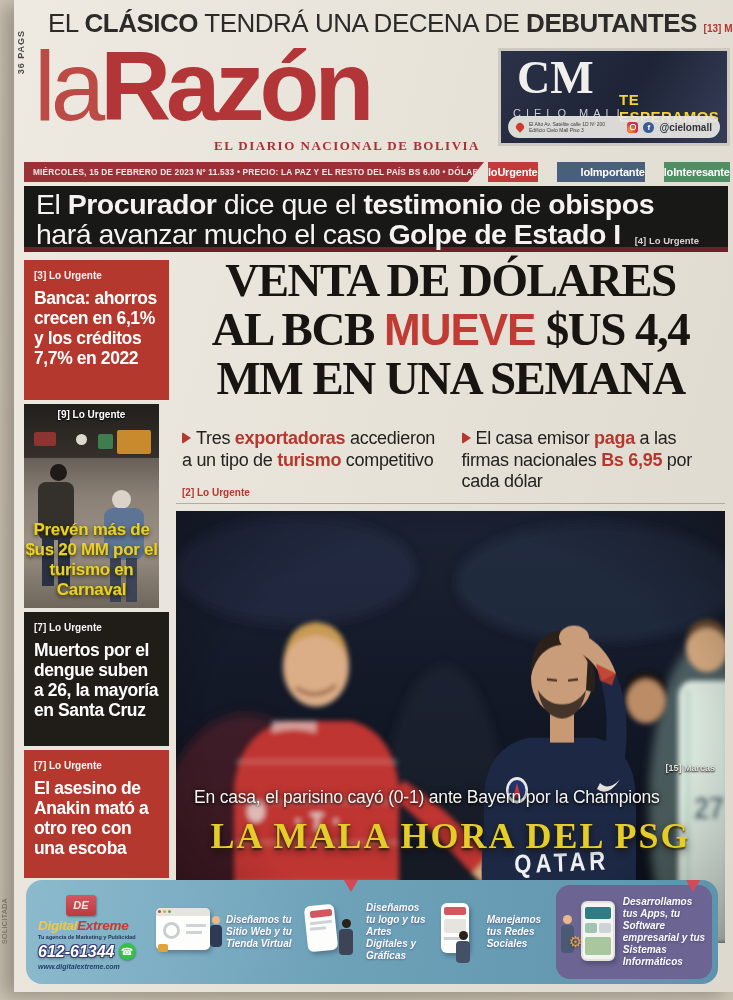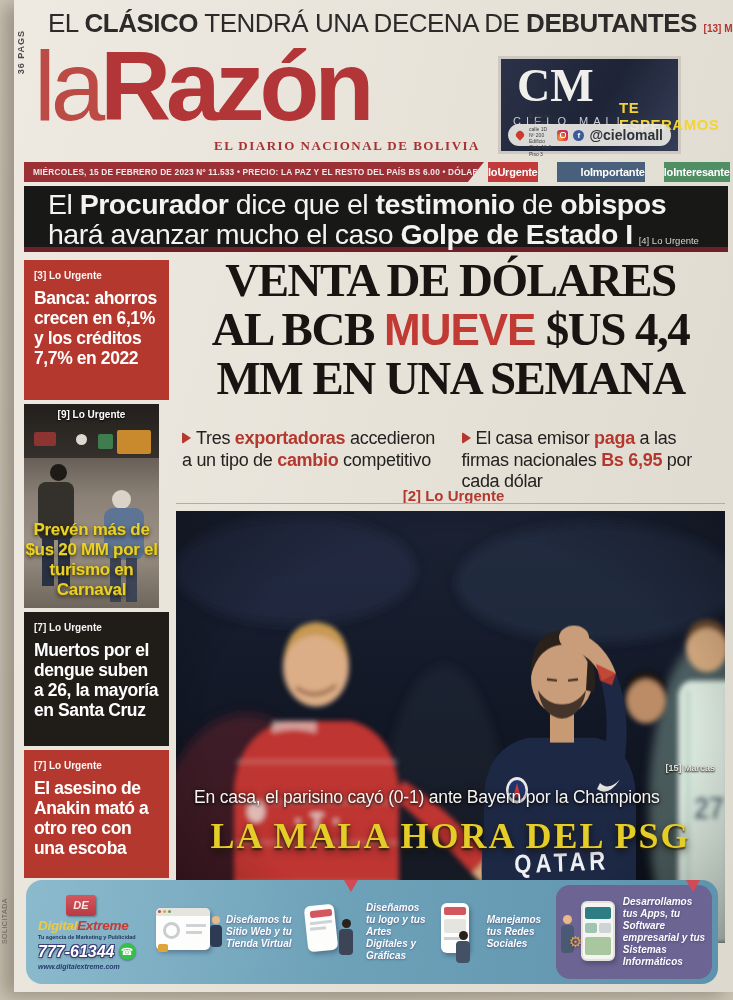--- a/index.html
+++ b/index.html
@@ -25,59 +25,59 @@
   
   .logo { position:absolute; left:20px; top:40px; font-size:98px; line-height:.95;
           letter-spacing:-5px; color:#b23537; white-space:nowrap; }
   .logo .la { font-weight:400; color:#bc4a45; }
   .logo .razon { font-weight:800;text-align:center; }
   .tagline { position:absolute; left:170px; top:138px; width:296px; text-align:right;
              font-family:"Liberation Serif",serif; font-weight:bold; font-size:13px;
              letter-spacing:1.5px; color:#a93134; }
 
   
-  .cm-ad { position:absolute; left:484px; top:56px; width:183px; height:98px;
+  .cm-ad { position:absolute; left:484px; top:48px; width:232px; height:98px;
            background:linear-gradient(120deg,#2b3148 0%,#1e2436 55%,#363d58 100%);
            border:3px solid #cdc9c0; }
   .cm-logo { position:absolute; left:16px; top:4px; font-family:"Liberation Serif",serif;
              font-size:46px; font-weight:bold; color:#f0efec; line-height:1; }
   .cm-name { position:absolute; left:12px; top:56px; font-size:11px; letter-spacing:5px;
              color:#c9cdd6; }
   .cm-slogan { position:absolute; left:118px; top:40px; font-size:15px; font-weight:800;
                color:#f3d335; letter-spacing:.5px; }
   .cm-bar { position:absolute; left:7px; right:7px; bottom:5px; height:22px;
             background:rgba(232,231,227,.93); border-radius:11px;
             display:flex; align-items:center; gap:5px; padding:0 8px; }
   .pin { width:8px; height:8px; background:#cf3a2e; border-radius:50% 50% 50% 0;
          transform:rotate(-45deg); flex:0 0 auto; }
   .cm-addr { font-size:5px; color:#3c3c3c; line-height:1.25; flex:1 1 auto; }
   .ig { width:11px; height:11px; border-radius:3px; flex:0 0 auto;
         background:radial-gradient(circle at 30% 70%,#f2a23c,#d3333f 60%,#a62a86); position:relative; }
   .ig::after { content:""; position:absolute; inset:2.5px; border:1px solid #fff; border-radius:2px; }
   .fb { width:11px; height:11px; border-radius:50%; background:#3a5a98; color:#fff;
         font-size:8px; font-weight:bold; text-align:center; line-height:11px; flex:0 0 auto; }
-  .cm-social { font-size:14px; font-weight:bold; color:#2e3138; }
+  .cm-social { font-size:10px; font-weight:bold; color:#2e3138; }
 
   
   .dateline { position:absolute; left:10px; top:162px; width:460px; height:20px;
               background:#9c3037; color:#f2e9e6; font-size:8.3px; font-weight:bold;
               display:flex; align-items:center; padding:0 9px; letter-spacing:.2px;
               clip-path:polygon(0 0,100% 0,96.5% 100%,0 100%); white-space:nowrap; }
   .tabs { position:absolute; left:474px; top:162px; width:240px; height:20px;
           display:flex; gap:19px; }
   .tab { flex:1 1 auto; color:#fff; font-size:11px; font-weight:800; text-align:center;
          line-height:20px; letter-spacing:-.2px; }
 
   
   .black-banner { position:absolute; left:10px; top:186px; width:704px; height:66px;
                   background:#181817; border-bottom:5px solid #6d2029;
-                  color:#f4f3f1; padding:3px 24px 0; font-size:28.5px; line-height:1.06;
+                  color:#f4f3f1; padding:3px 12px 0; font-size:28.5px; line-height:1.06;
                   letter-spacing:-.5px; }
   .black-banner .b { font-weight:800; }
-  .black-banner .ref { font-size:9.5px; font-weight:normal; color:#d8d4d0; letter-spacing:0; margin-left:6px; }
+  .black-banner .ref { font-size:9.5px; font-weight:bold; color:#d8d4d0; letter-spacing:0; margin-left:14px; }
 
   
   .side-box { position:absolute; left:10px; width:145px; color:#fff; padding:10px 10px; }
   .side-tag { font-size:10px; font-weight:bold; margin-bottom:8px; opacity:.95; }
   .side-head { font-size:17.5px; font-weight:800; line-height:1.14; letter-spacing:-.4px; }
   .box-red { background:#b5382e; }
   .box-black { background:#201c18; }
   .box1 { top:260px; height:140px; }
   .box3 { top:612px; height:134px; }
   .box4 { top:750px; height:128px; }
@@ -103,22 +103,22 @@
               font-size:47px; line-height:1.04; letter-spacing:-1.5px; }
   .headline .red { color:#c13a34; font-family:"Liberation Sans",sans-serif;
                    font-weight:800; font-size:44px; letter-spacing:-1px;text-align:right; }
   .subheads { position:absolute; left:168px; top:428px; width:543px; display:flex; gap:16px; }
   .sub { flex:1 1 0; font-size:18px; line-height:1.2; color:#242220; font-weight:500;
          letter-spacing:-.3px; }
   .sub .b { font-weight:800; color:#b5382e; }
   .bullet { display:inline-block; width:0; height:0; border-top:6px solid transparent;
             border-bottom:6px solid transparent; border-left:9px solid #b5382e;
             border-radius:2px; margin-right:5px; }
-  .ref2 { position:absolute; left:168px; top:487px; width:543px; text-align:center;
-          font-size:15px; font-weight:bold; color:#b5382e; }
+  .ref2 { position:absolute; left:168px; top:487px; width:543px; text-align:left;
+          font-size:10px; font-weight:bold; color:#b5382e; }
   .main-rule { position:absolute; left:162px; top:503px; width:549px; border-top:1.5px solid #b2ada2; }
 
   
   .photo { position:absolute; left:162px; top:511px; width:549px; height:432px;
            background:#0b0e16; overflow:hidden; }
   .photo svg { display:block; width:100%; height:100%; }
   .ph-credit { position:absolute; right:10px; top:252px; font-size:9px; font-weight:bold;
                color:#e3e0da; text-shadow:0 1px 2px #000; }
   .ph-caption { position:absolute; left:18px; top:276px; width:520px; font-size:17.5px;
                 color:#f5f4f1; text-shadow:0 1px 3px #000,0 0 6px rgba(0,0,0,.6); letter-spacing:-.2px; }
@@ -246,21 +246,21 @@
       <div class="side-head">El asesino de Anakin mató a otro reo con una escoba</div>
     </div>
 
     <div class="headline">
       <div>VENTA DE DÓLARES</div>
       <div><span>AL BCB </span><span class="red">MUEVE</span><span> $US 4,4</span></div>
       <div>MM EN UNA SEMANA</div>
     </div>
 
     <div class="subheads">
-      <div class="sub"><span class="bullet"></span><span>Tres </span><span class="b">exportadoras</span><span> accedieron a un tipo de </span><span class="b">cambio</span><span> competitivo</span></div>
+      <div class="sub"><span class="bullet"></span><span>Tres </span><span class="b">exportadoras</span><span> accedieron a un tipo de </span><span class="b">turismo</span><span> competitivo</span></div>
       <div class="sub"><span class="bullet"></span><span>El casa emisor </span><span class="b">paga</span><span> a las firmas nacionales </span><span class="b">Bs 6,95</span><span> por cada dólar</span></div>
     </div>
     <div class="ref2">[2] Lo Urgente</div>
     <div class="main-rule"></div>
 
     <div class="photo">
       <svg viewBox="0 0 549 362" preserveAspectRatio="none">
         <defs>
           <linearGradient id="pbg" x1="0" y1="0" x2="0" y2="1">
             <stop offset="0" stop-color="#1b2233"></stop>
@@ -365,21 +365,21 @@
     <div class="bottom-ad">
       <div class="ad-purple"></div>
       <div class="pennant" style="left:318px;top:0;"></div>
       <div class="pennant" style="left:660px;top:0;"></div>
       <div class="ad-flex">
         <div class="ad-logo">
           <div class="de-folder">DE</div>
           <div class="de-brand"><span class="de-digital">Digital</span><span class="de-extreme">Extreme</span></div>
           <div class="de-tagline">Tu agencia de Marketing y Publicidad</div>
           <div class="de-phone-row">
-            <span class="de-phone">777-61344</span>
+            <span class="de-phone">612-61344</span>
             <span class="wa">☎</span>
           </div>
           <div class="de-site">www.digitalextreme.com</div>
         </div>
 
         <div class="ad-illus i1">
           <div class="shape browser" style="left:0;top:6px;">
               <div class="browser-bar"><span class="dot"></span><span class="dot" style="background:#e0a43c;"></span><span class="dot" style="background:#5aa85c;"></span></div>
             </div>
           <div class="shape ring" style="left:7px;top:20px;width:17px;height:17px;"></div>

